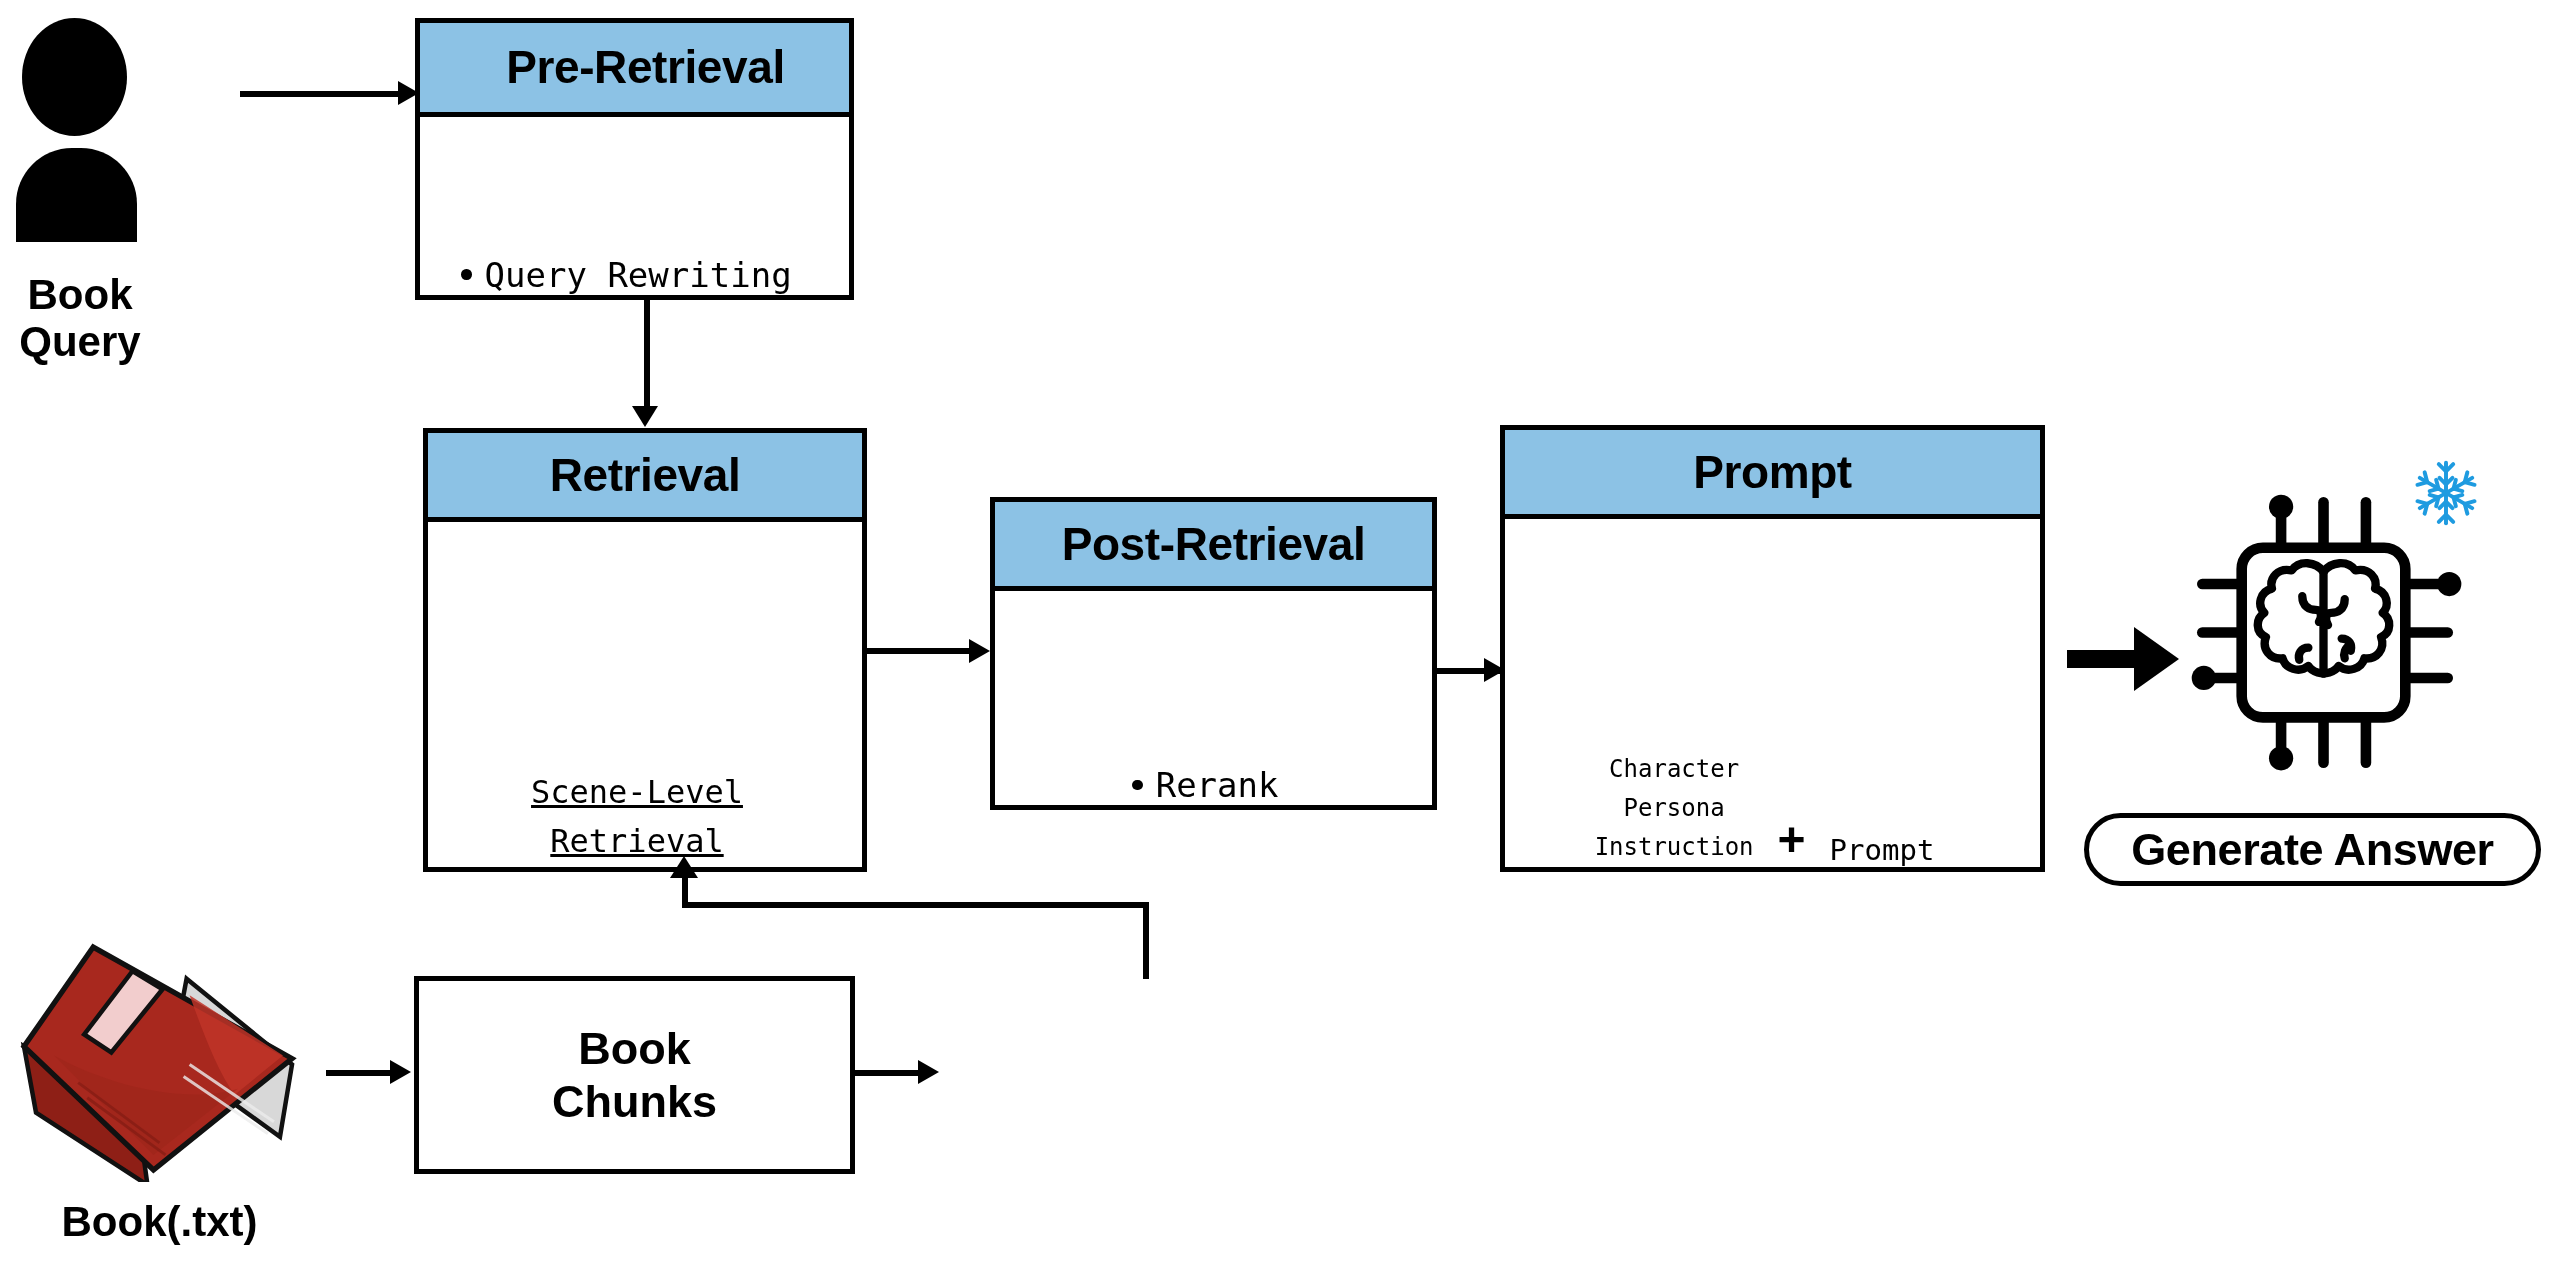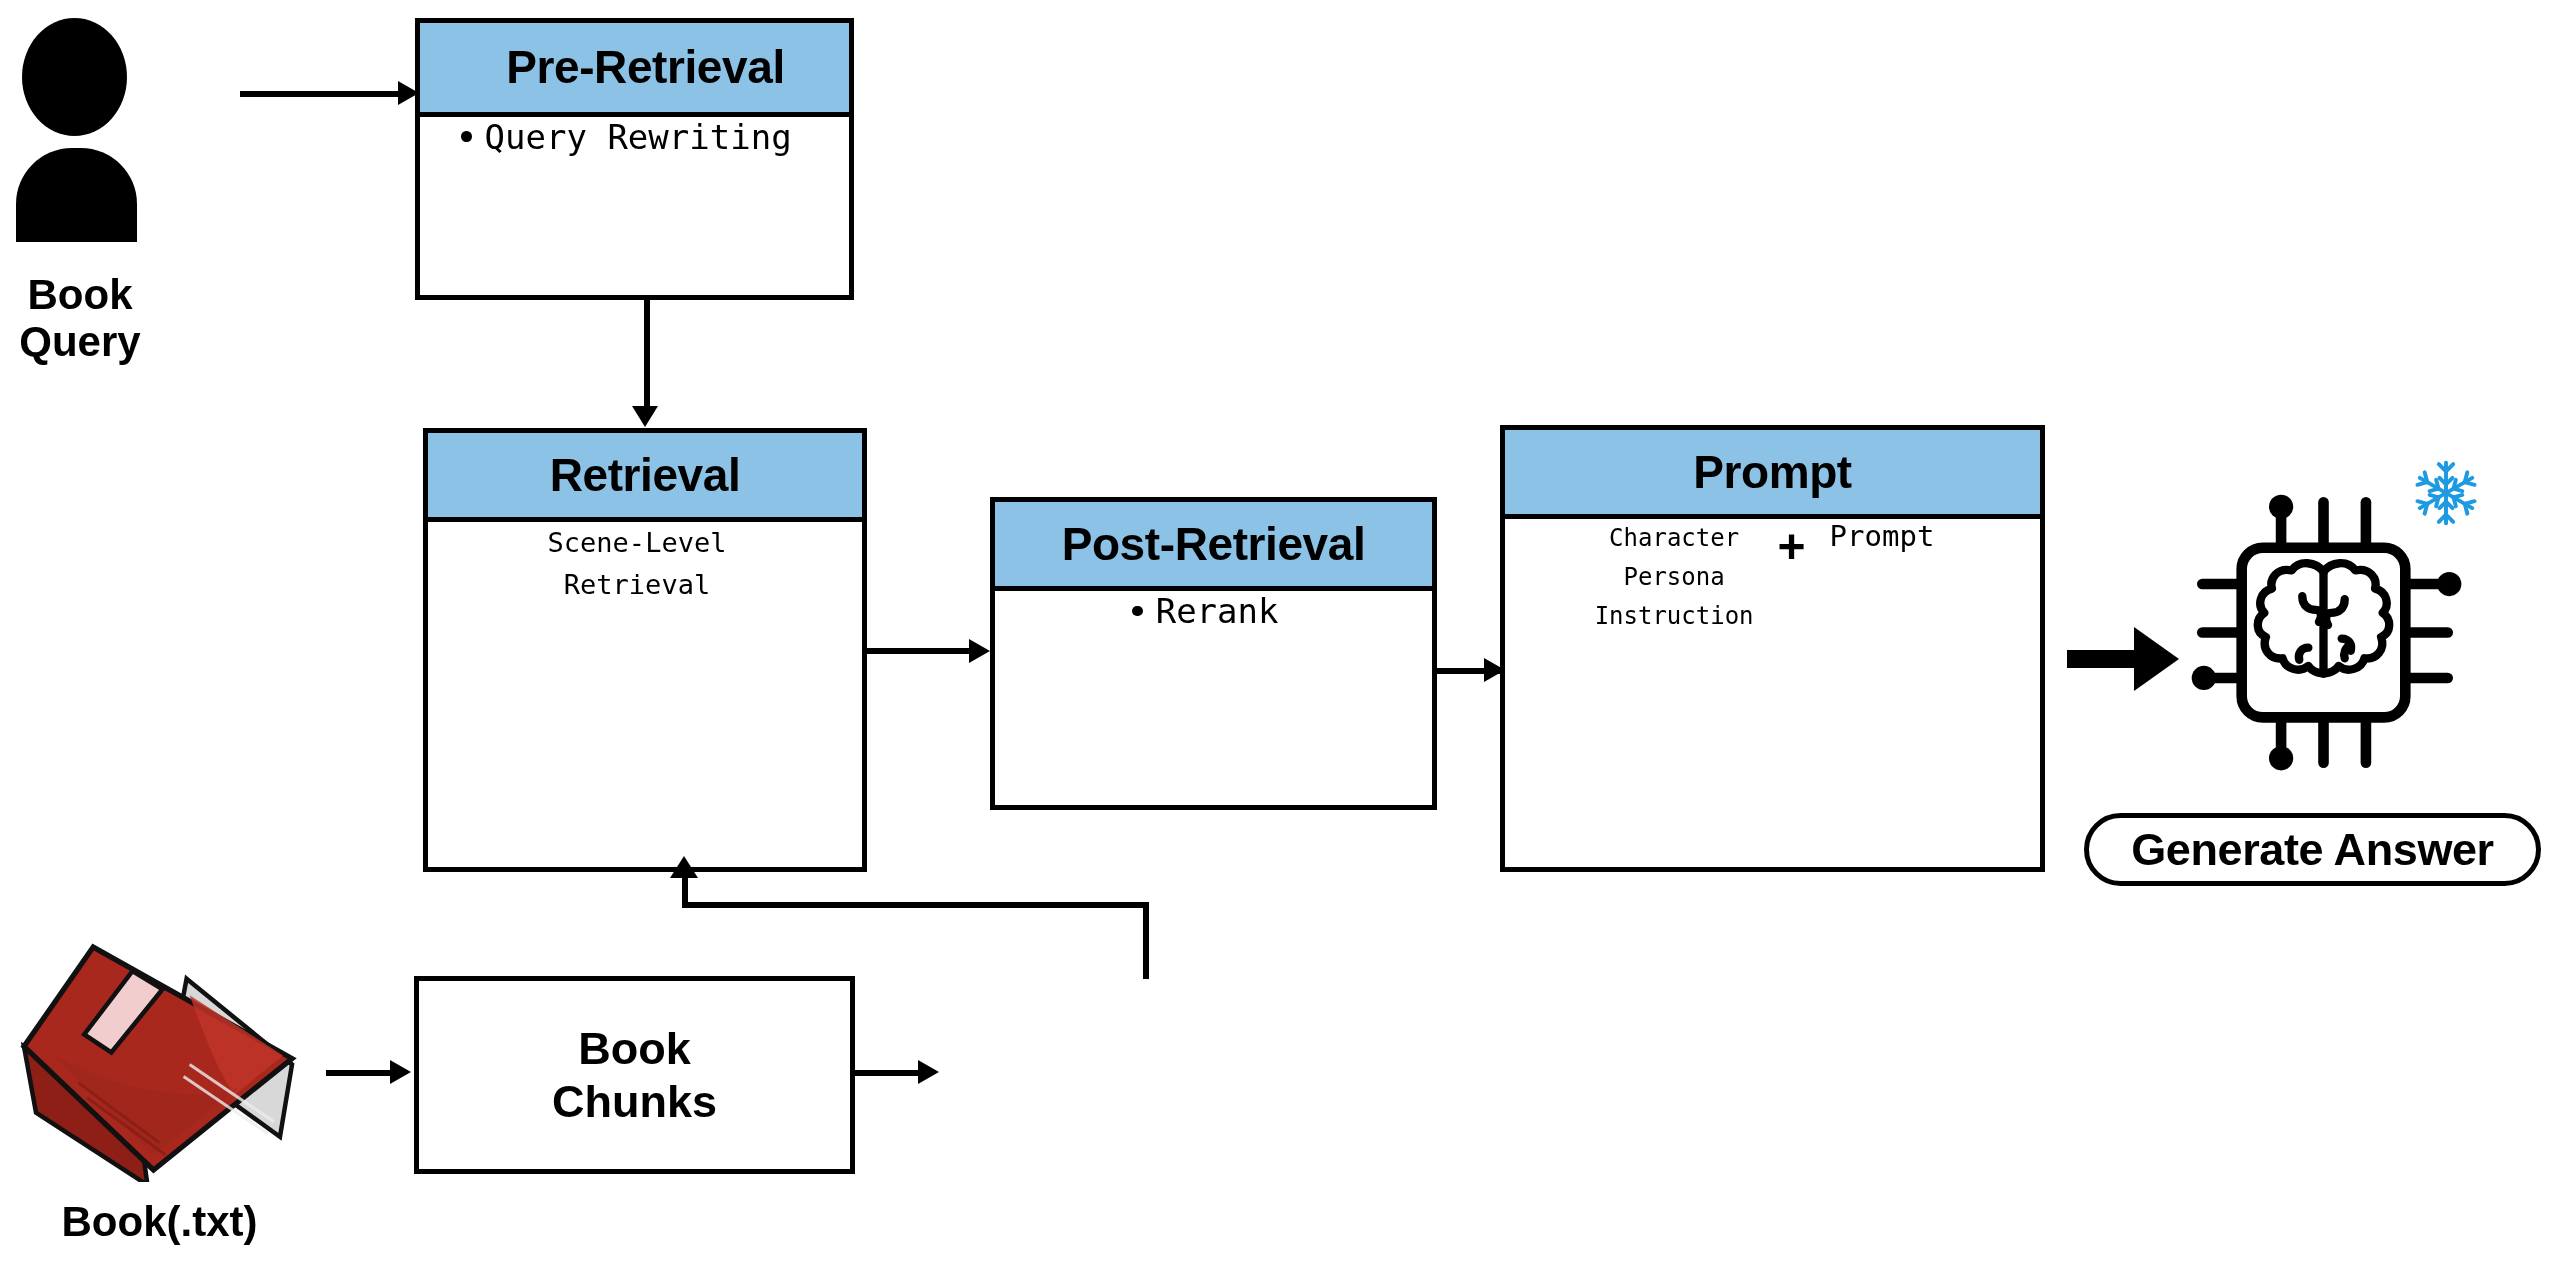--- a/index.html
+++ b/index.html
@@ -32,21 +32,21 @@
     box-sizing:border-box;
     display:flex;align-items:center;justify-content:center;
     font-weight:bold;
     color:#000;
     letter-spacing:-0.4px;
   }
   .panel-body{
     position:absolute;
     left:0;right:16px;bottom:0;
     display:flex;
-    align-items:flex-start;
+    align-items:flex-end;
     justify-content:center;
     box-sizing:border-box;
   }
   .mono{
     font-family:"DejaVu Sans Mono","Liberation Mono",monospace;
     color:#000;
   }
   .bullet-row{
     display:flex;align-items:center;gap:12.8px;
     font-size:34px;
@@ -160,21 +160,21 @@
       </div>
     </div>
   </div>
 
   <div class="vline" style="left:644px;top:299px;height:110px;"></div>
   <div class="arrow-d" style="left:632px;top:406px;"></div>
 
   <div class="panel" style="left:423px;top:428px;width:444px;height:444px;">
     <div class="panel-head" style="height:89px;font-size:46px;">Retrieval</div>
     <div class="panel-body" style="top:89px;">
-      <div class="mono" style="text-align:center;font-size:27px;line-height:1.55;">
+      <div class="mono" style="text-align:center;font-size:32px;line-height:1.55;text-decoration:underline;">
         <div>Scene-Level</div>
         <div>Retrieval</div>
       </div>
     </div>
   </div>
 
   <div class="hline" style="left:867px;top:648px;width:104px;"></div>
   <div class="arrow-r" style="left:969px;top:639px;"></div>
 
   <div class="panel" style="left:990px;top:497px;width:447px;height:313px;">

